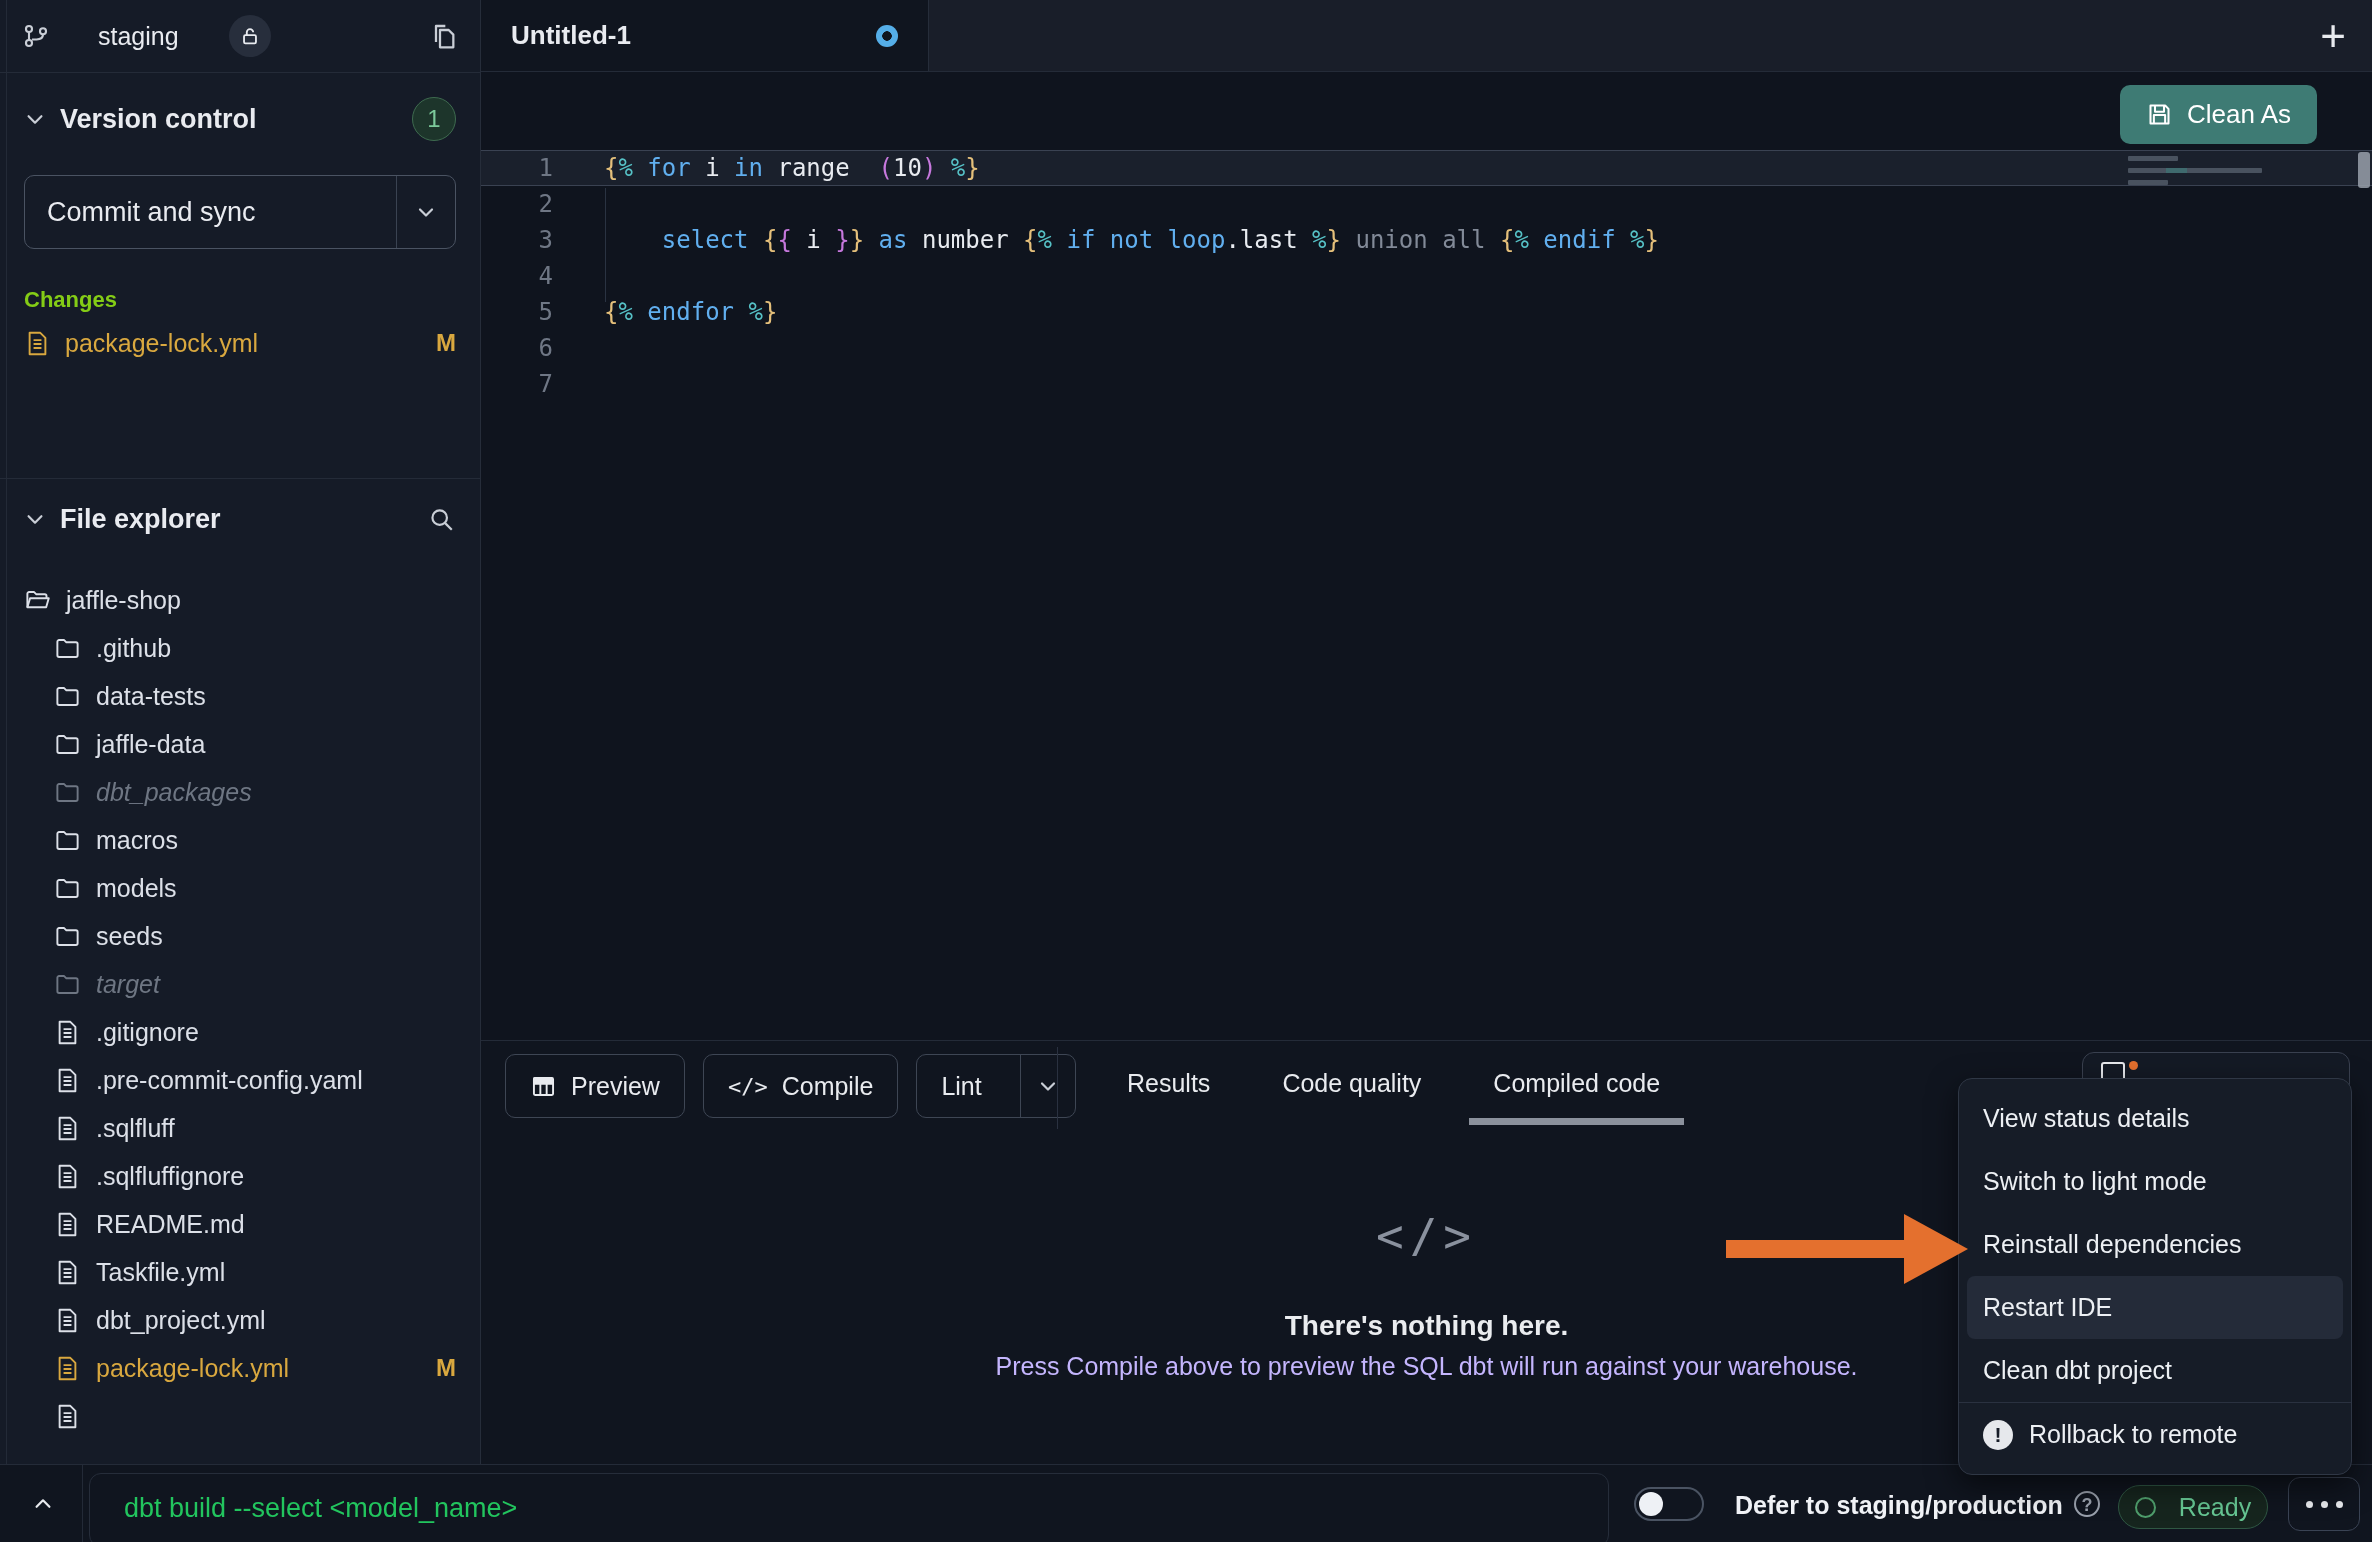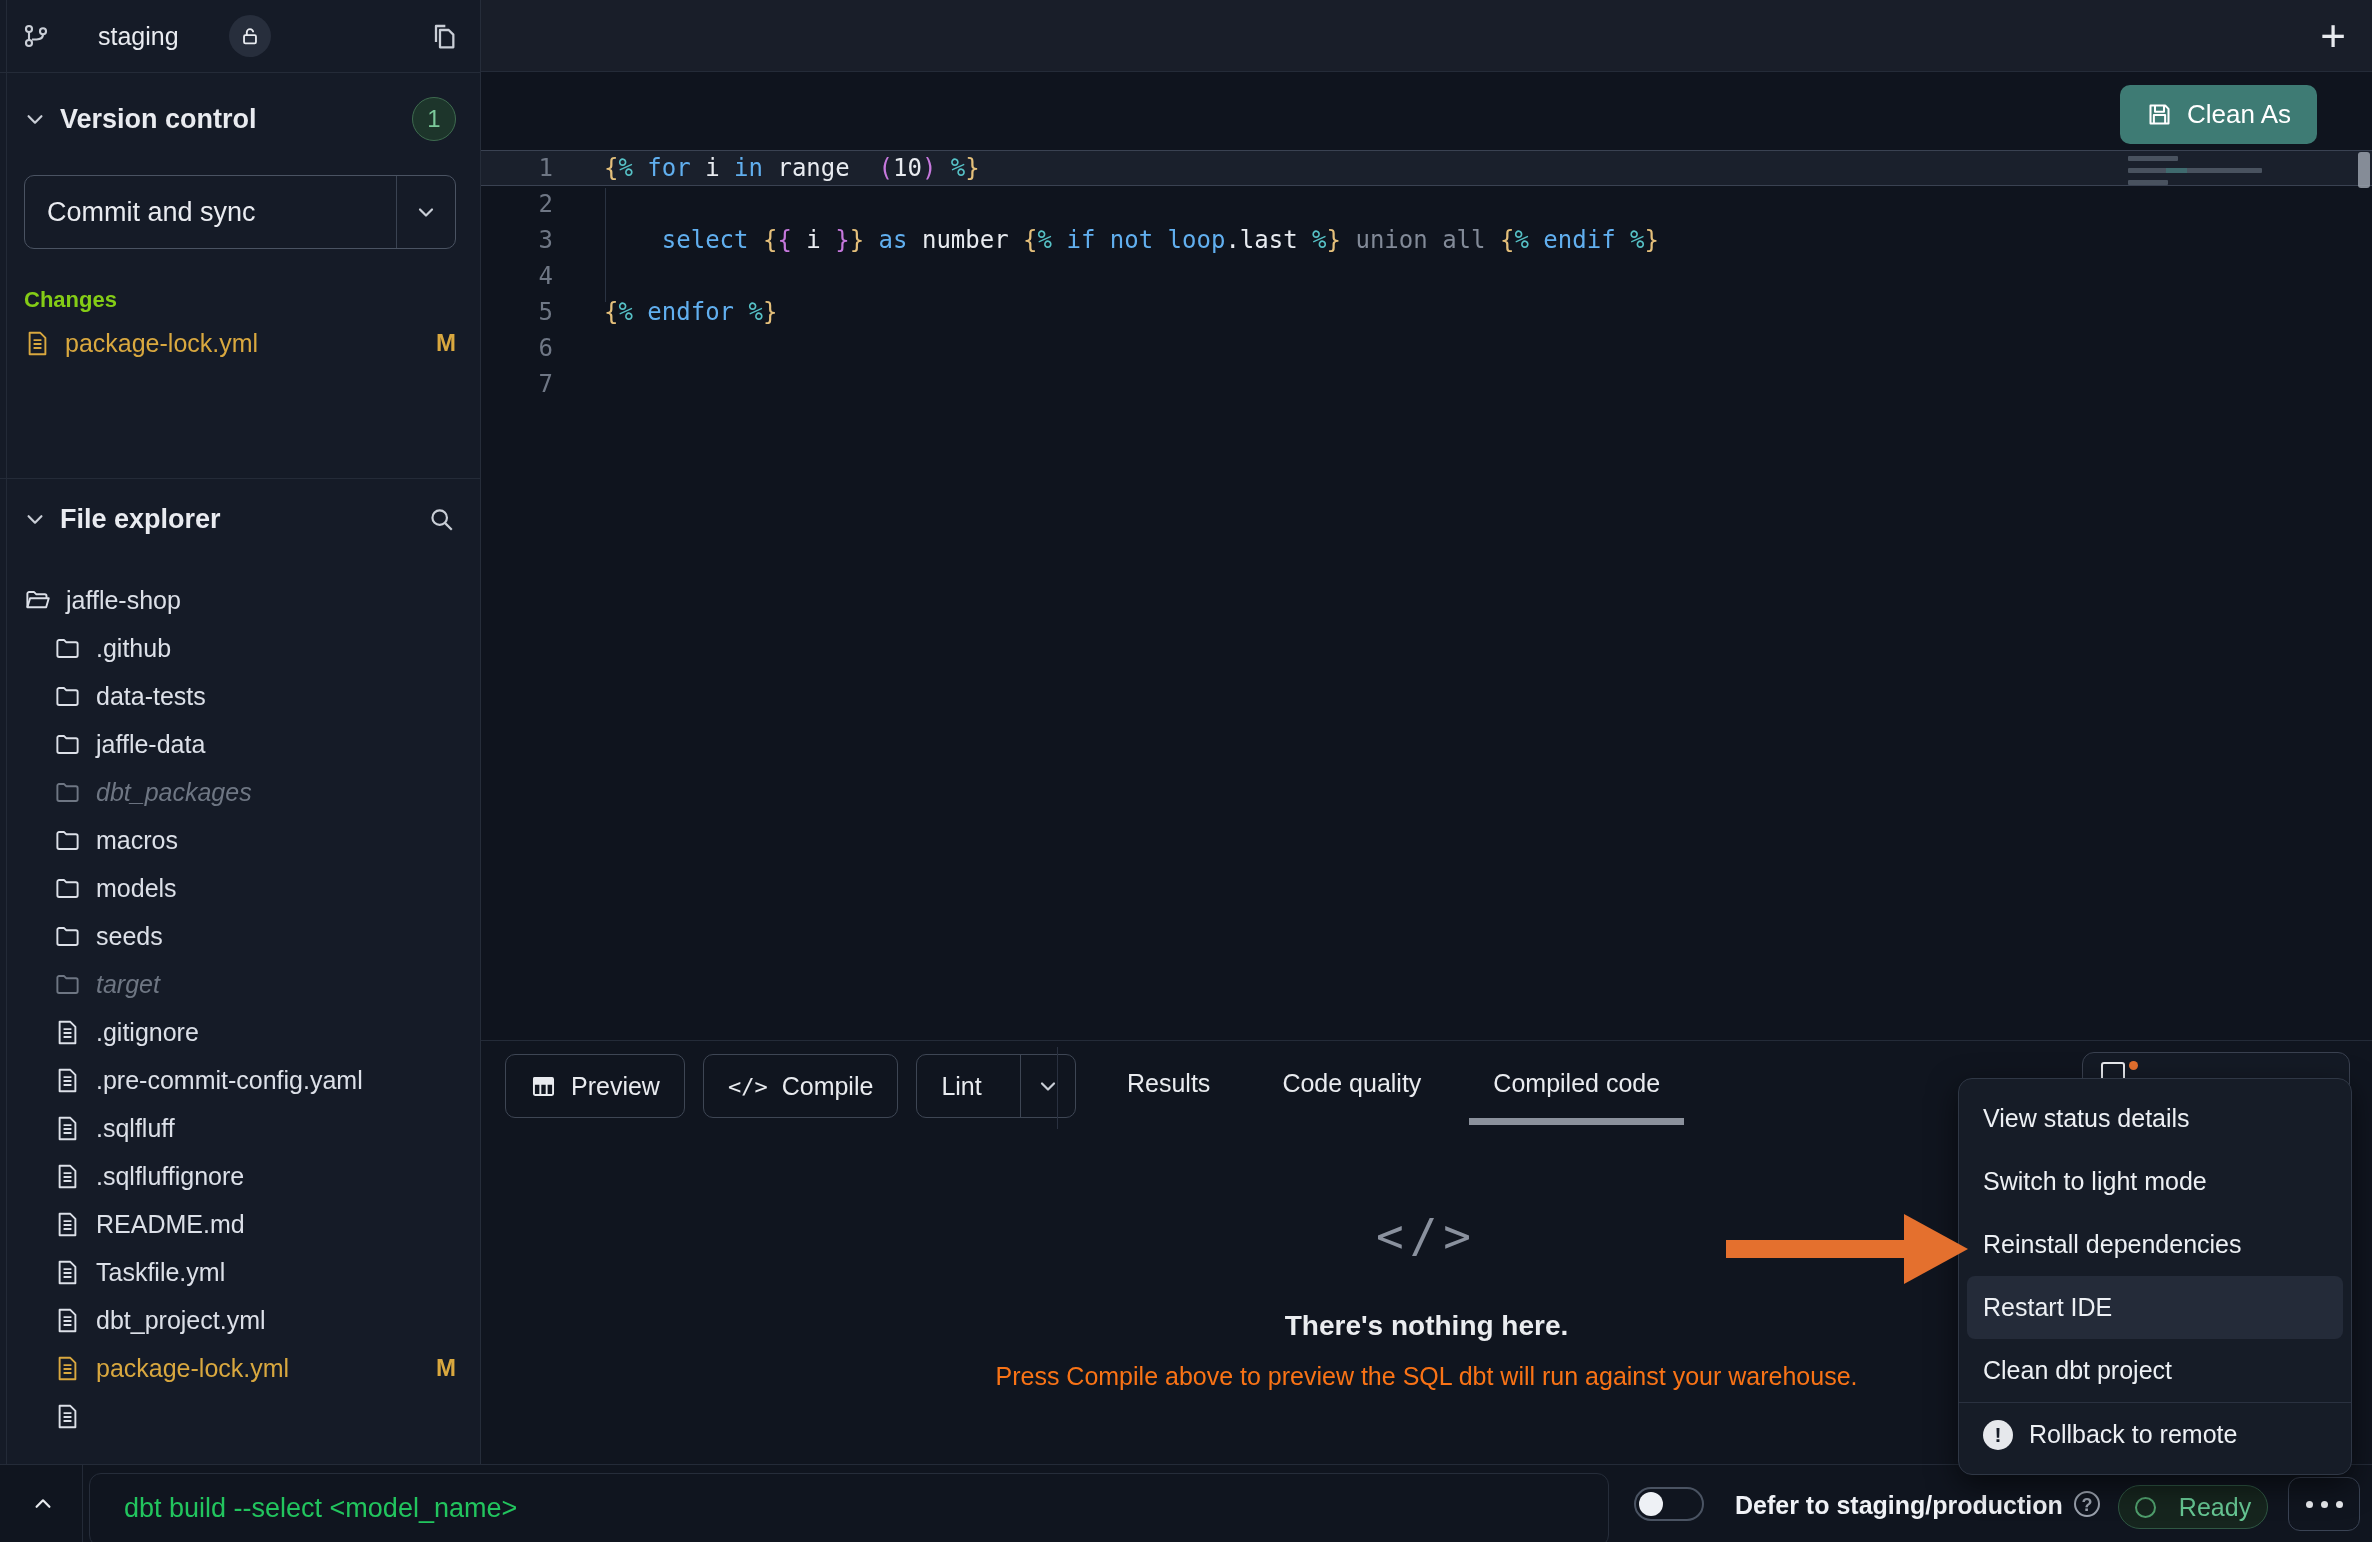--- a/index.html
+++ b/index.html
@@ -93,21 +93,21 @@
                    align-items:center;justify-content:center;}
   .pdivider{position:absolute;left:576px;top:6px;height:82px;width:1px;background:#2A3140;}
   .ptabs{position:absolute;left:610px;top:0;height:84px;display:flex;align-items:stretch;}
   .ptab{padding:0 36px;display:flex;align-items:center;font-size:25px;position:relative;
         color:#E9EBEF;cursor:pointer;}
   .ptab.active::after{content:"";position:absolute;left:12px;right:12px;bottom:0;height:7px;background:#8B919C;}
   .empty{position:absolute;left:0;right:0;top:165px;text-align:center;}
   .empty-glyph{font-family:"DejaVu Sans Mono",monospace;font-size:46px;line-height:60px;
                color:#8A919E;letter-spacing:6px;}
   .empty-title{margin-top:40px;font-size:28px;font-weight:700;color:#EAECEF;line-height:40px;}
-  .empty-sub{margin-top:10px;font-size:25px;color:#f97316;line-height:40px;}
+  .empty-sub{font-size:25px;color:#c4b5fd;line-height:40px;}
 
   
   .status-peek{position:absolute;left:2082px;top:1052px;width:268px;height:44px;background:#141A25;
                border:1.5px solid #3A4150;border-radius:12px;box-sizing:border-box;z-index:5;cursor:pointer;}
   .term-glyph{position:absolute;left:18px;top:9px;width:20px;height:15px;border:2.5px solid #E8EAEE;
               border-radius:3px;}
   .dot-o{position:absolute;left:46px;top:8px;width:9px;height:9px;border-radius:50%;background:#E4702E;}
 
   .menu{position:absolute;left:1958px;top:1078px;width:394px;background:#161C27;
         border:1.5px solid #2F3745;border-radius:14px;box-shadow:0 10px 30px rgba(0,0,0,.55);
@@ -383,20 +383,24 @@
                 <path d="M8.5 9h7M8.5 12.5h7M8.5 16h7"></path>
               </svg>
             </span>
             <span></span>
           </div>
         </div>
     </div>
   </div>
 
   <div class="tabstrip">
+    <div class="tab">
+      <span class="tab-label">Untitled-1</span>
+      <span class="tab-dot"></span>
+    </div>
     <div class="plus-btn">+</div>
   </div>
 
   <div class="toolbar">
     <div class="saveas">
       <span style="display:flex;">
         <svg viewBox="0 0 24 24" width="27" height="27" fill="none" stroke="#FFFFFF" stroke-width="1.8" stroke-linejoin="round">
           <path d="M4 4h13l3 3v13H4z"></path>
             <path d="M8 4v5.5h8V4"></path>
             <path d="M7 20v-7.5h10V20"></path>

